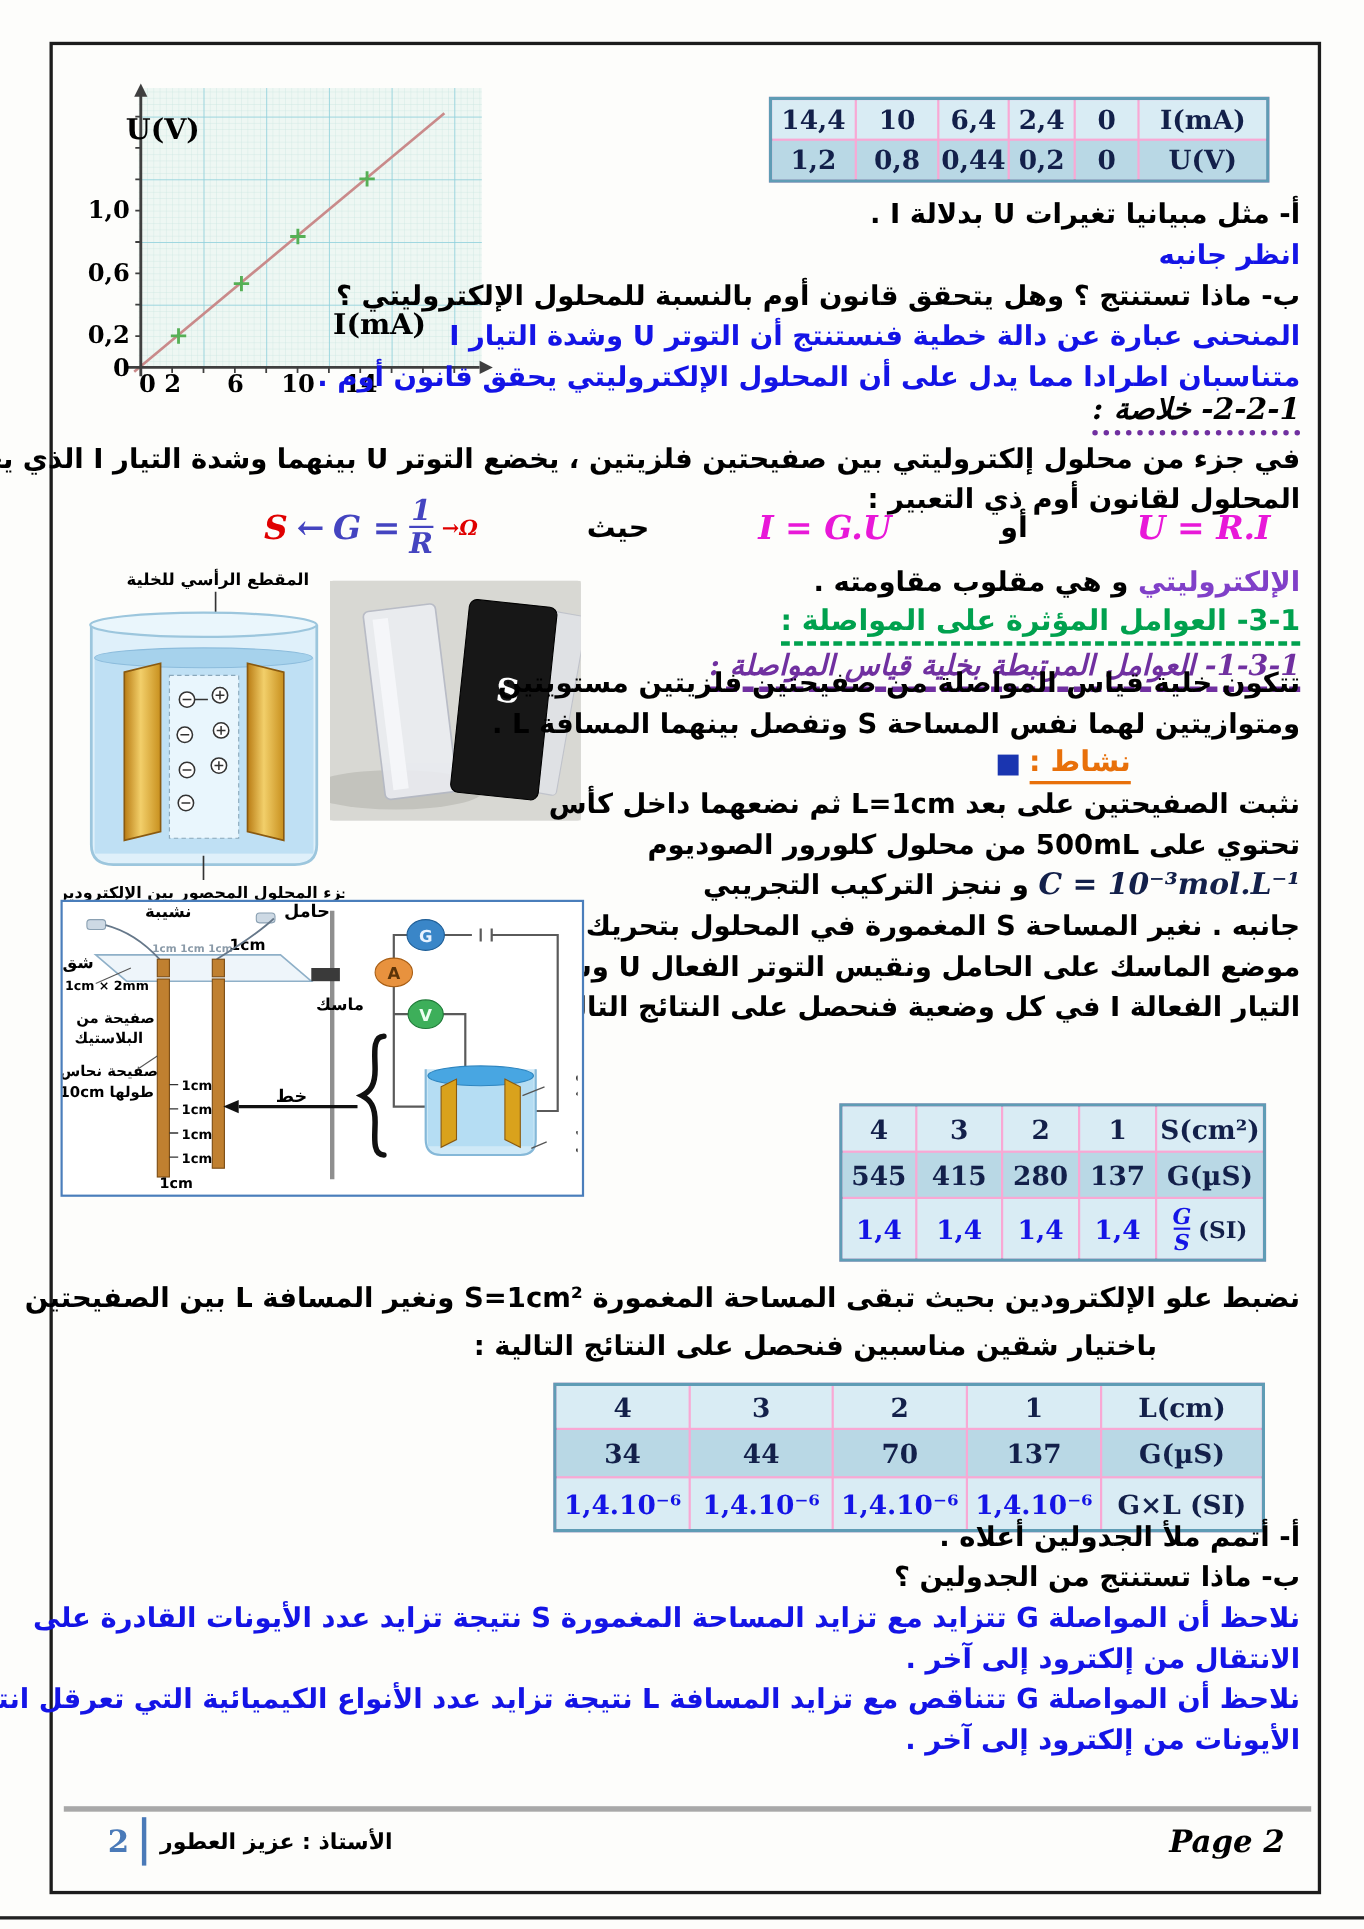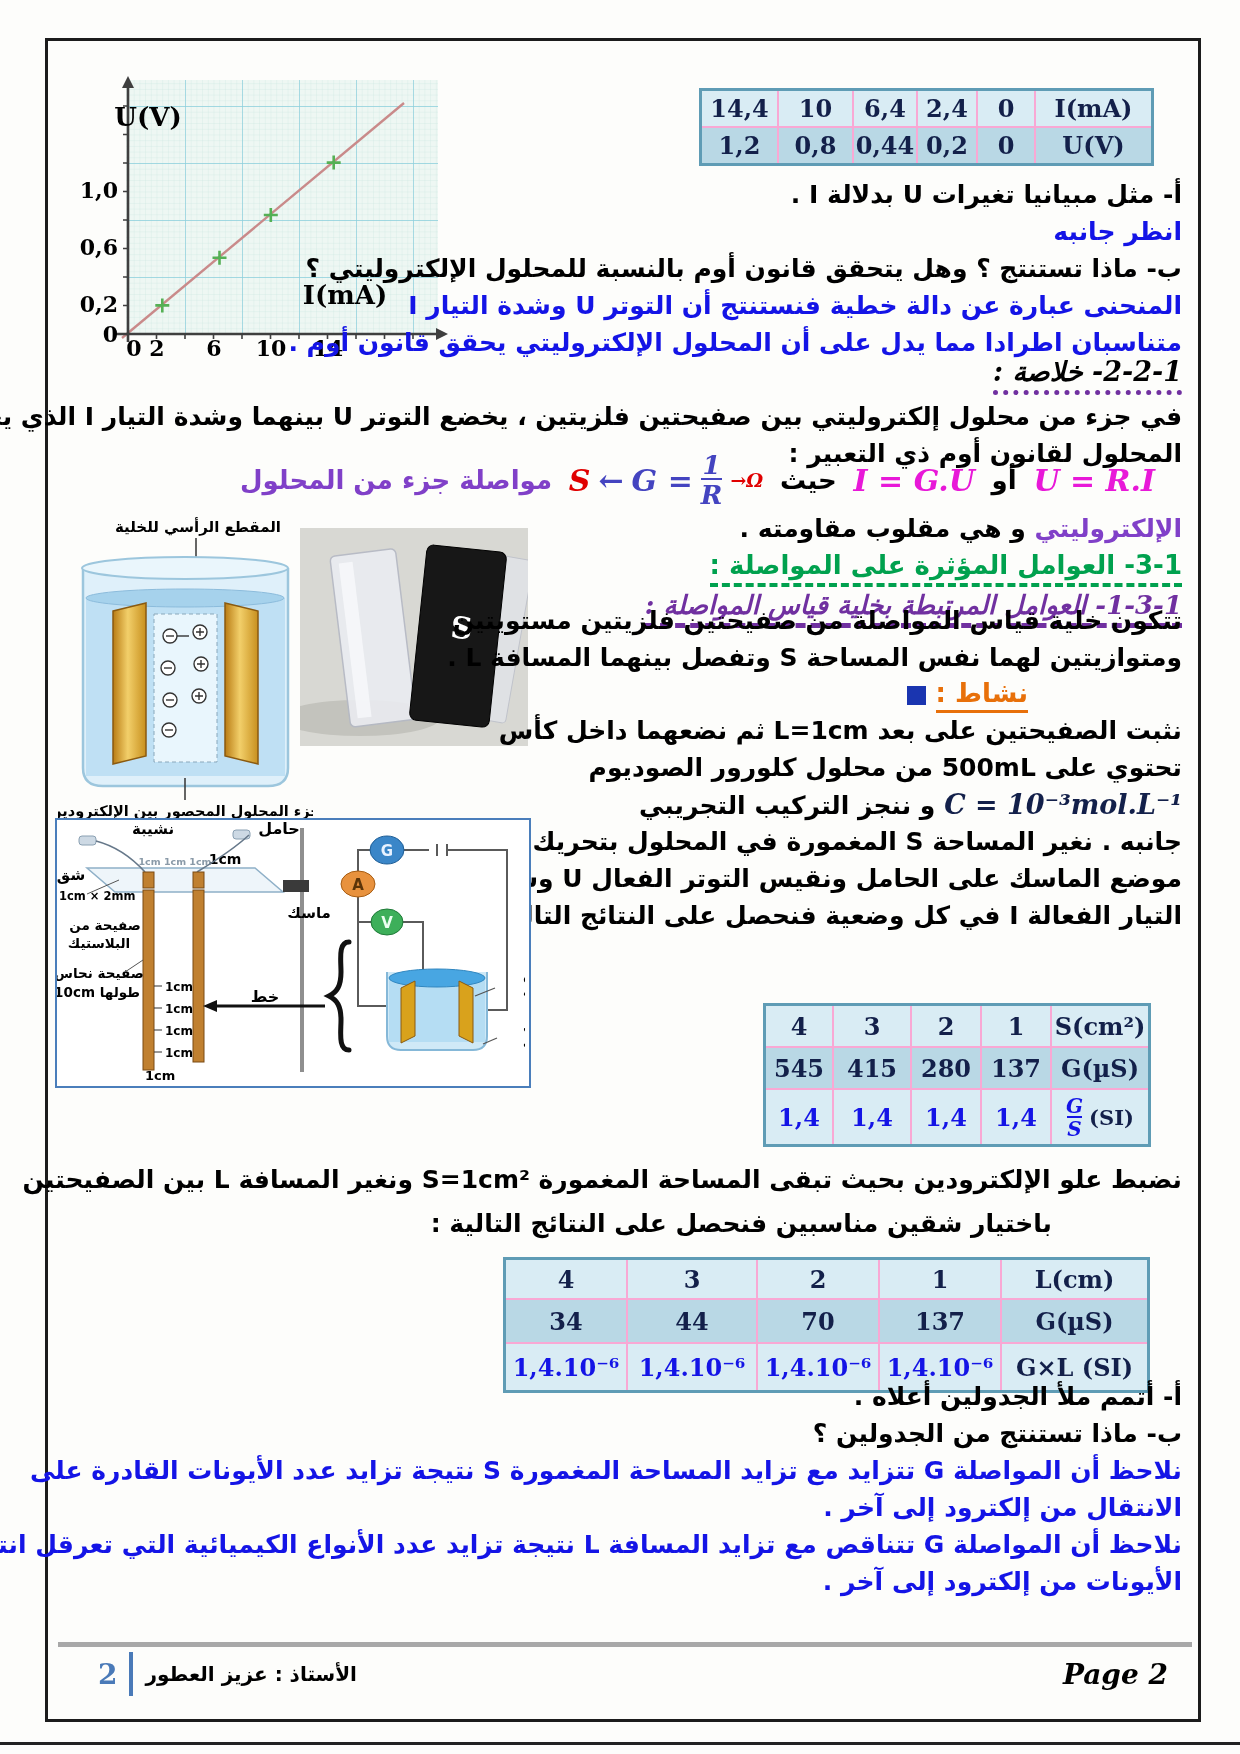--- a/index.html
+++ b/index.html
@@ -137,21 +137,20 @@
 
 <div class="abs ar" style="right:58px;top:356px;">
   <span class="h-khulasa">2-2-1- خلاصة :</span>
 </div>
 <div class="abs ar" style="left:150px;right:58px;top:398px;">
   <div class="tline">في جزء من محلول إلكتروليتي بين صفيحتين فلزيتين ، يخضع التوتر U بينهما وشدة التيار I الذي يعبر</div>
   <div class="tline">المحلول لقانون أوم ذي التعبير :</div>
 </div>
 
 <div class="abs frow" style="left:240px;right:85px;top:448px;height:64px;">
-  <span class="violet" style="font-size:26px;font-weight:bold;direction:rtl;">مواصلة جزء من المحلول</span>
   <span style="display:inline-flex;align-items:center;gap:8px;">
     <span class="fm redc">S</span>
     <span class="fm bluv" style="font-style:normal;">←</span>
     <span class="fm bluv">G =</span>
     <span class="frac fm bluv">
       <span>1</span>
       <span class="den">R</span>
     </span>
     <span class="fm redc omega">→Ω</span>
   </span>

